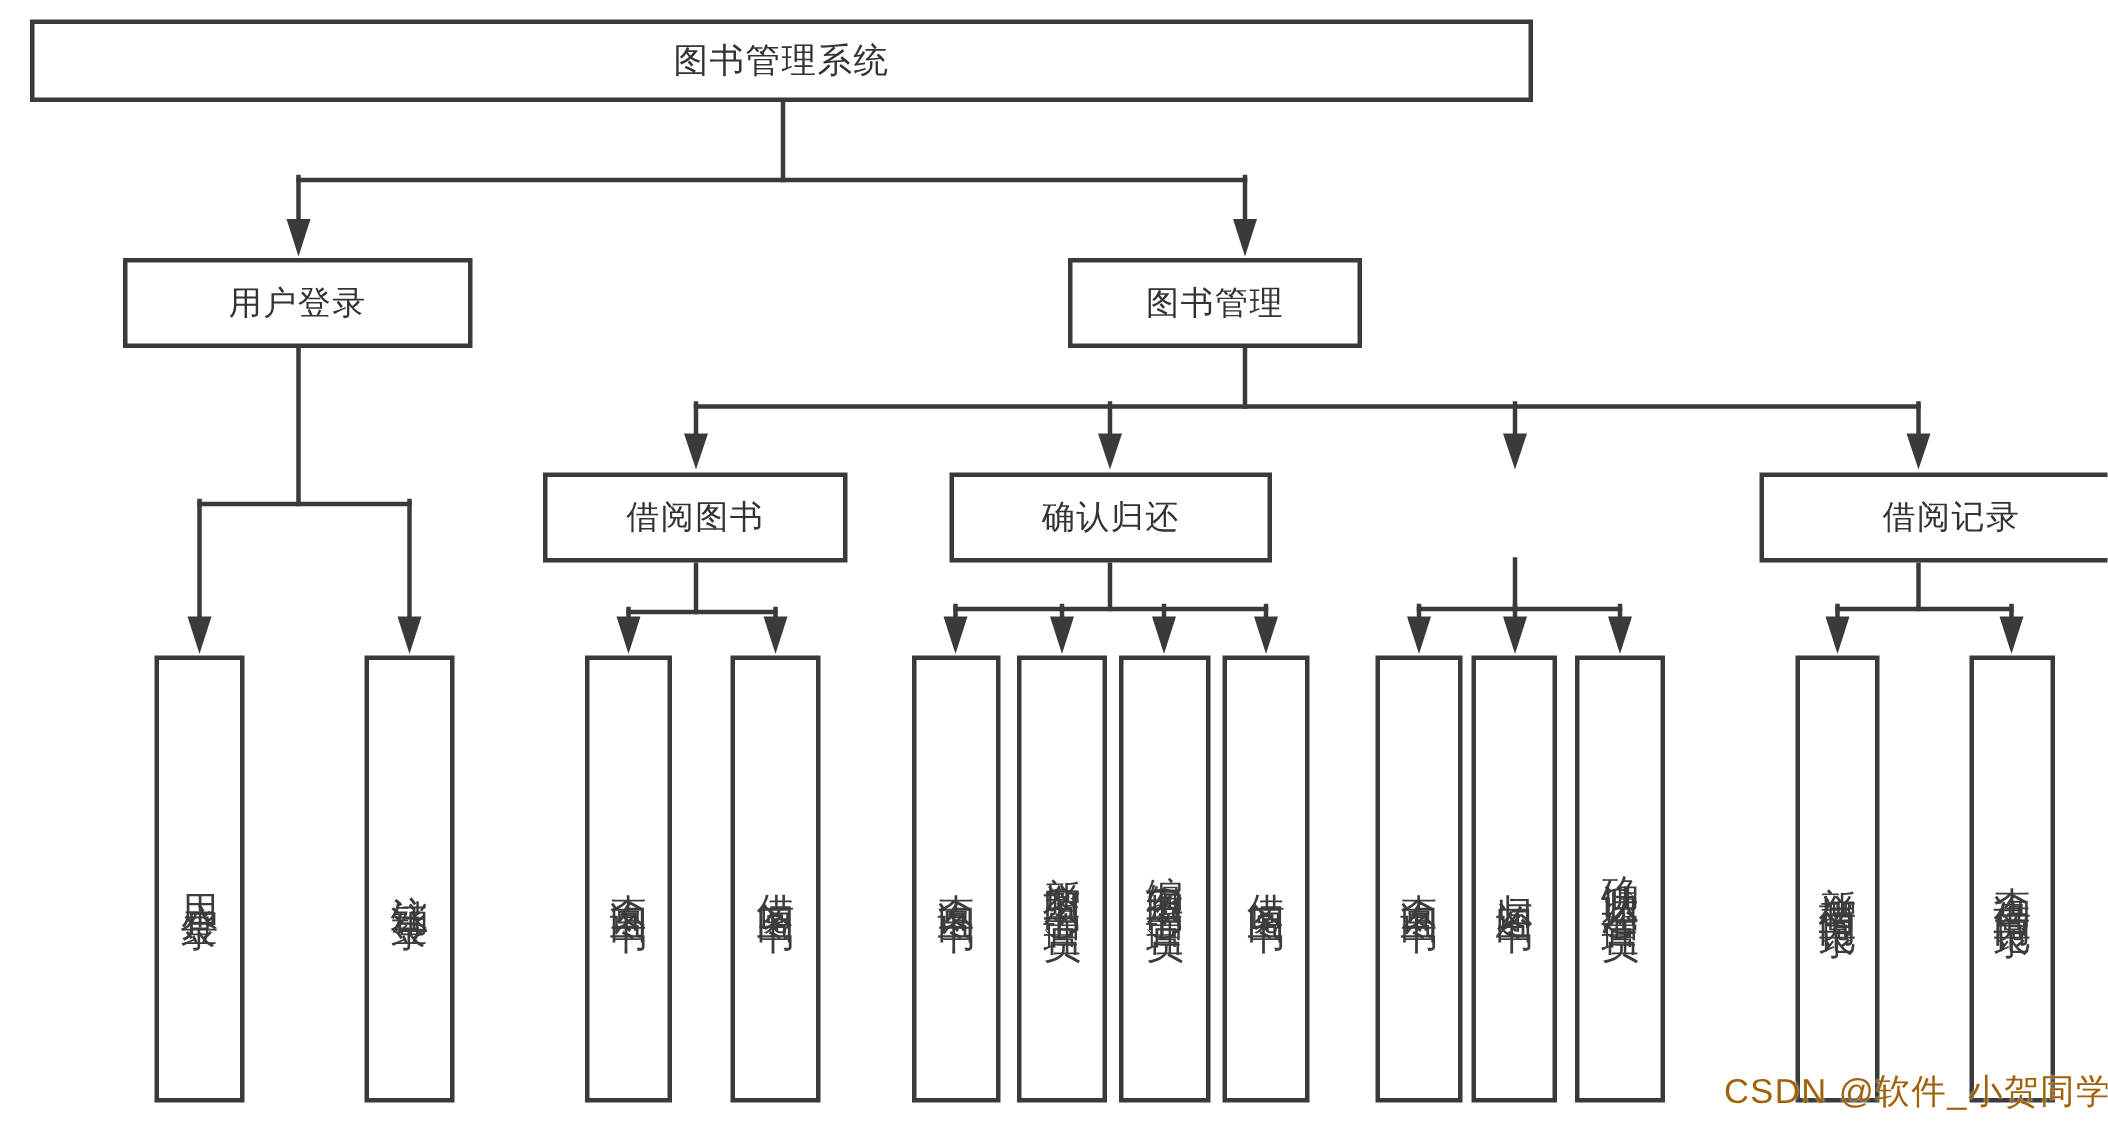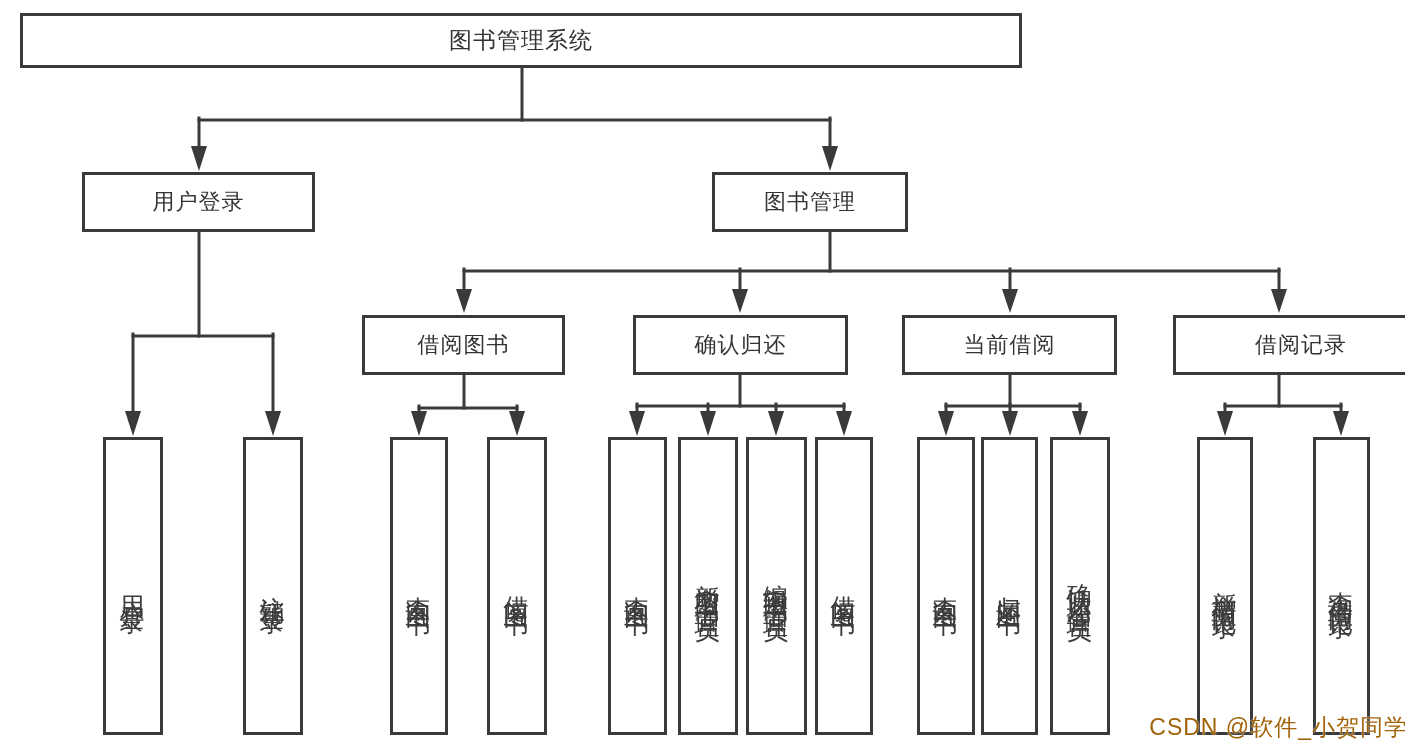--- a/index.html
+++ b/index.html
@@ -132,23 +132,20 @@
   <div class="node h" style="left:712px;top:172px;width:196px;height:60px">
     <span>图书管理</span>
   </div>
 
   <div class="node h" style="left:362px;top:315px;width:203px;height:60px">
     <span>借阅图书</span>
   </div>
   <div class="node h" style="left:633px;top:315px;width:215px;height:60px">
     <span>确认归还</span>
   </div>
-  <div class="node h" style="left:902px;top:315px;width:215px;height:60px">
-    <span>当前借阅</span>
-  </div>
   <div class="node h" style="left:1173px;top:315px;width:256px;height:60px">
     <span>借阅记录</span>
   </div>
 
   <div class="node v" style="left:103px;top:437px;width:60px;height:298px">
     <span class="vtext">用户登录</span>
   </div>
   <div class="node v" style="left:243px;top:437px;width:60px;height:298px">
     <span class="vtext">注销登录</span>
   </div>

